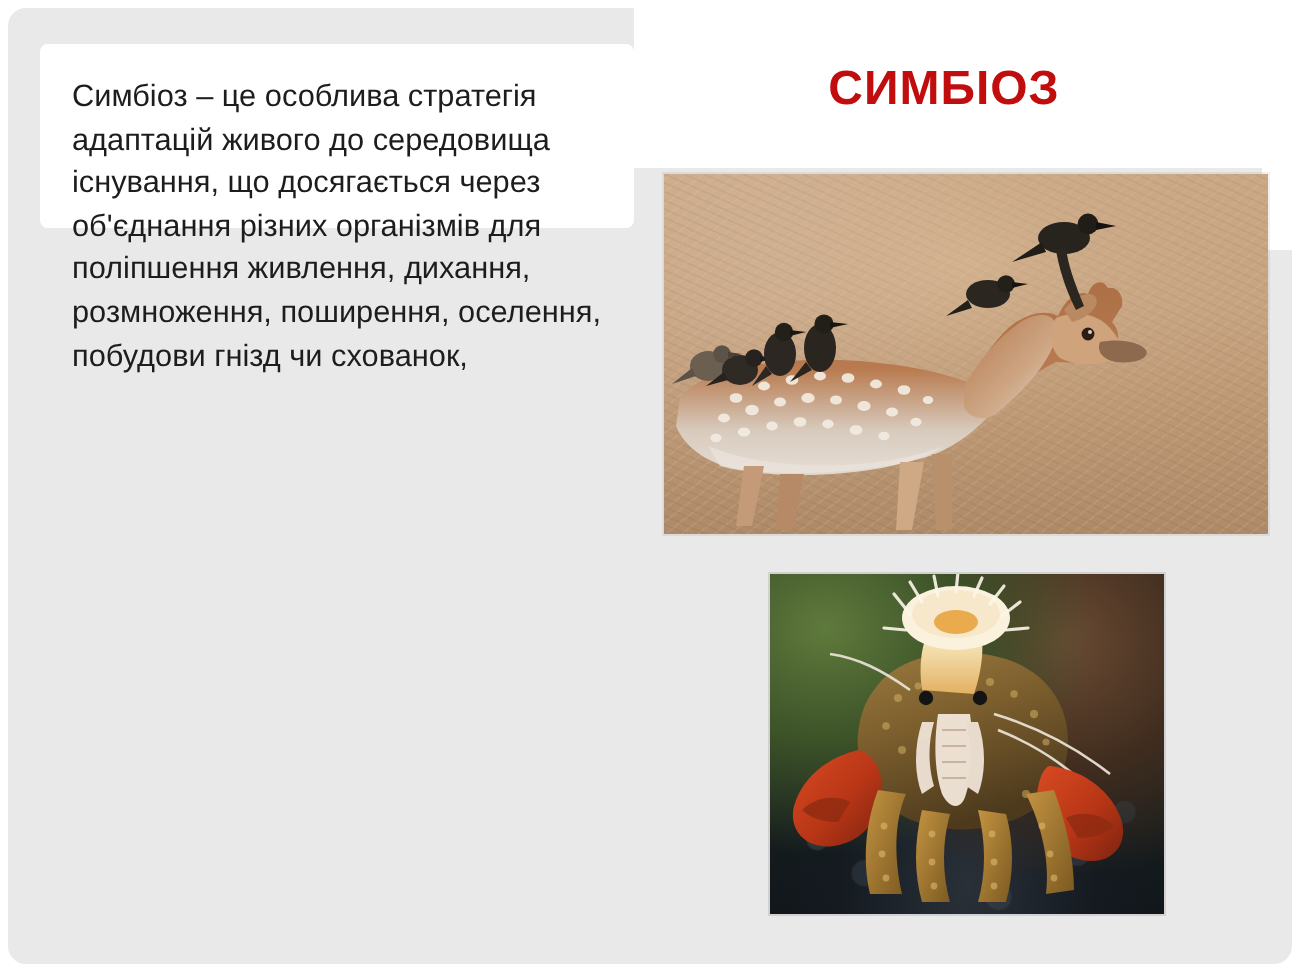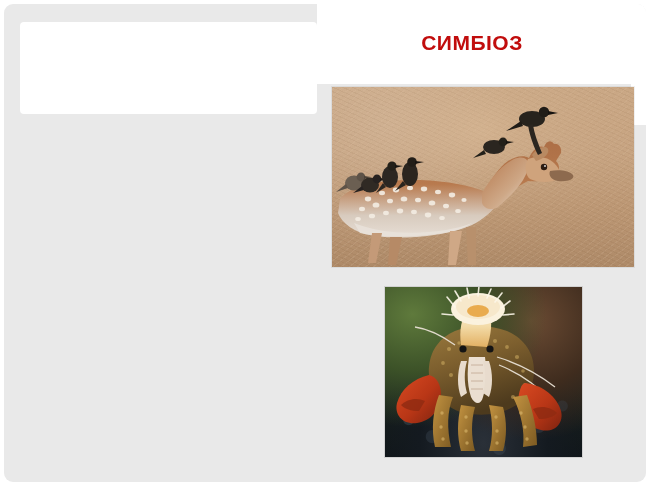--- a/index.html
+++ b/index.html
@@ -55,21 +55,21 @@
     background: #ffffff;
   }
 
   
   #title {
     position: absolute;
     left: 313px;
     top: 27px;
     width: 310px;
     text-align: center;
-    font-size: 21px;
+    font-size: 24px;
     font-weight: bold;
     letter-spacing: 0.5px;
     color: #c10d0d;
     white-space: nowrap;
   }
 
   
   #body-text {
     position: absolute;
     left: 32px;
@@ -147,20 +147,21 @@
 
 <div id="slide">
 
   <div id="title-band"></div>
   <div id="title-band-right"></div>
   <div id="white-card"></div>
 
   <div id="title">СИМБІОЗ</div>
 
   <div id="body-text">
+    <p class="para-1">Симбіоз – це особлива стратегія адаптацій живого до середовища існування, що досягається через об'єднання різних організмів для поліпшення живлення, дихання, розмноження, поширення, оселення, побудови гнізд чи схованок,</p>
   </div>
 
   <div id="photo-deer">
     <div class="deer-ground"></div>
     <svg viewBox="0 0 302 180" width="302" height="180" style="position:absolute;inset:0">
       <defs>
         <linearGradient id="coat" x1="0" y1="0" x2="0" y2="1">
           <stop offset="0%" stop-color="#a8apa"></stop>
           <stop offset="0%" stop-color="#ad6f46"></stop>
           <stop offset="45%" stop-color="#b87a4e"></stop>

